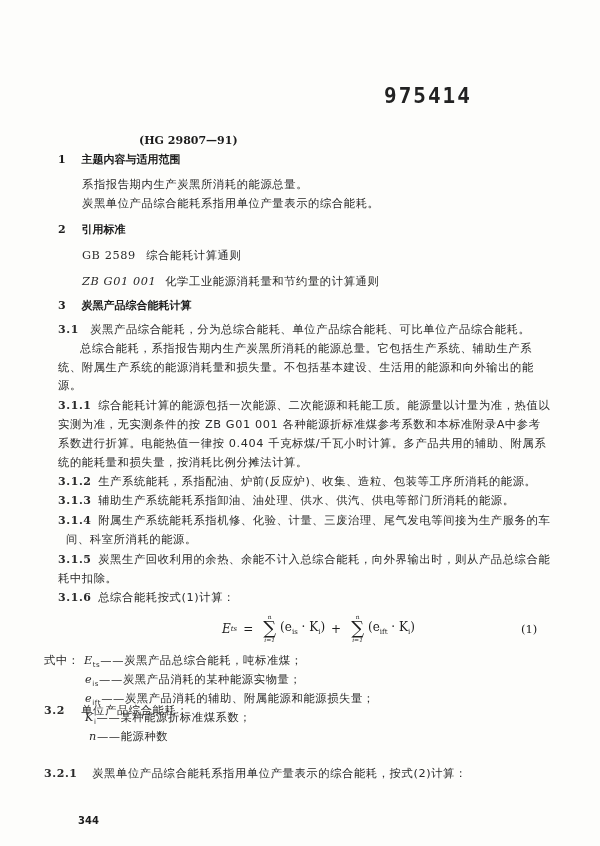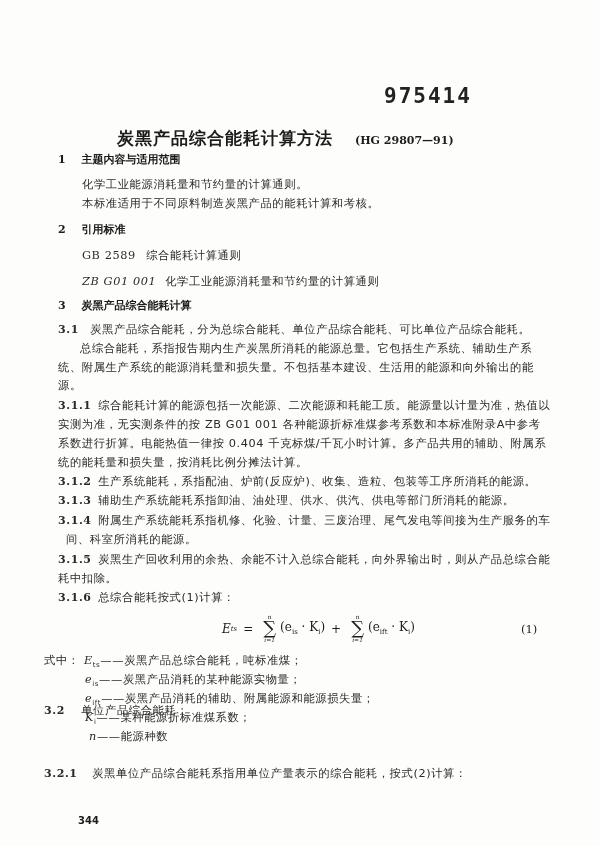--- a/index.html
+++ b/index.html
@@ -26,30 +26,29 @@
   sub { font-size: 7px; }
 </style>
 </head>
 <body>
 
 <div class="watermark"></div>
 
 <div class="doc-number">975414</div>
 
 <div class="title-row">
-  <span class="doc-title">炭黑产品综合能耗计算方法</span>
   <span class="doc-code">(HG 29807—91)</span>
 </div>
 
 <div class="line" style="left:58px; top:153px;">
   <span class="num" style="width:20px;">1</span>
   <span class="sec">主题内容与适用范围</span>
 </div>
-<div class="line body-text" style="left:82px; top:178px;">化学工业能源消耗量和节约量的计算通则。</div>
-<div class="line body-text" style="left:82px; top:197px;">本标准适用于不同原料制造炭黑产品的能耗计算和考核。</div>
+<div class="line body-text" style="left:82px; top:178px;">系指报告期内生产炭黑所消耗的能源总量。</div>
+<div class="line body-text" style="left:82px; top:197px;">炭黑单位产品综合能耗系指用单位产量表示的综合能耗。</div>
 
 <div class="line" style="left:58px; top:223px;">
   <span class="num" style="width:20px;">2</span>
   <span class="sec">引用标准</span>
 </div>
 <div class="line body-text" style="left:82px; top:249px;">
   <span style="display:inline-block; width:60px; font-family:'DejaVu Serif',serif;">GB 2589</span>
   <span>综合能耗计算通则</span>
 </div>
 <div class="line body-text" style="left:82px; top:267px;">

